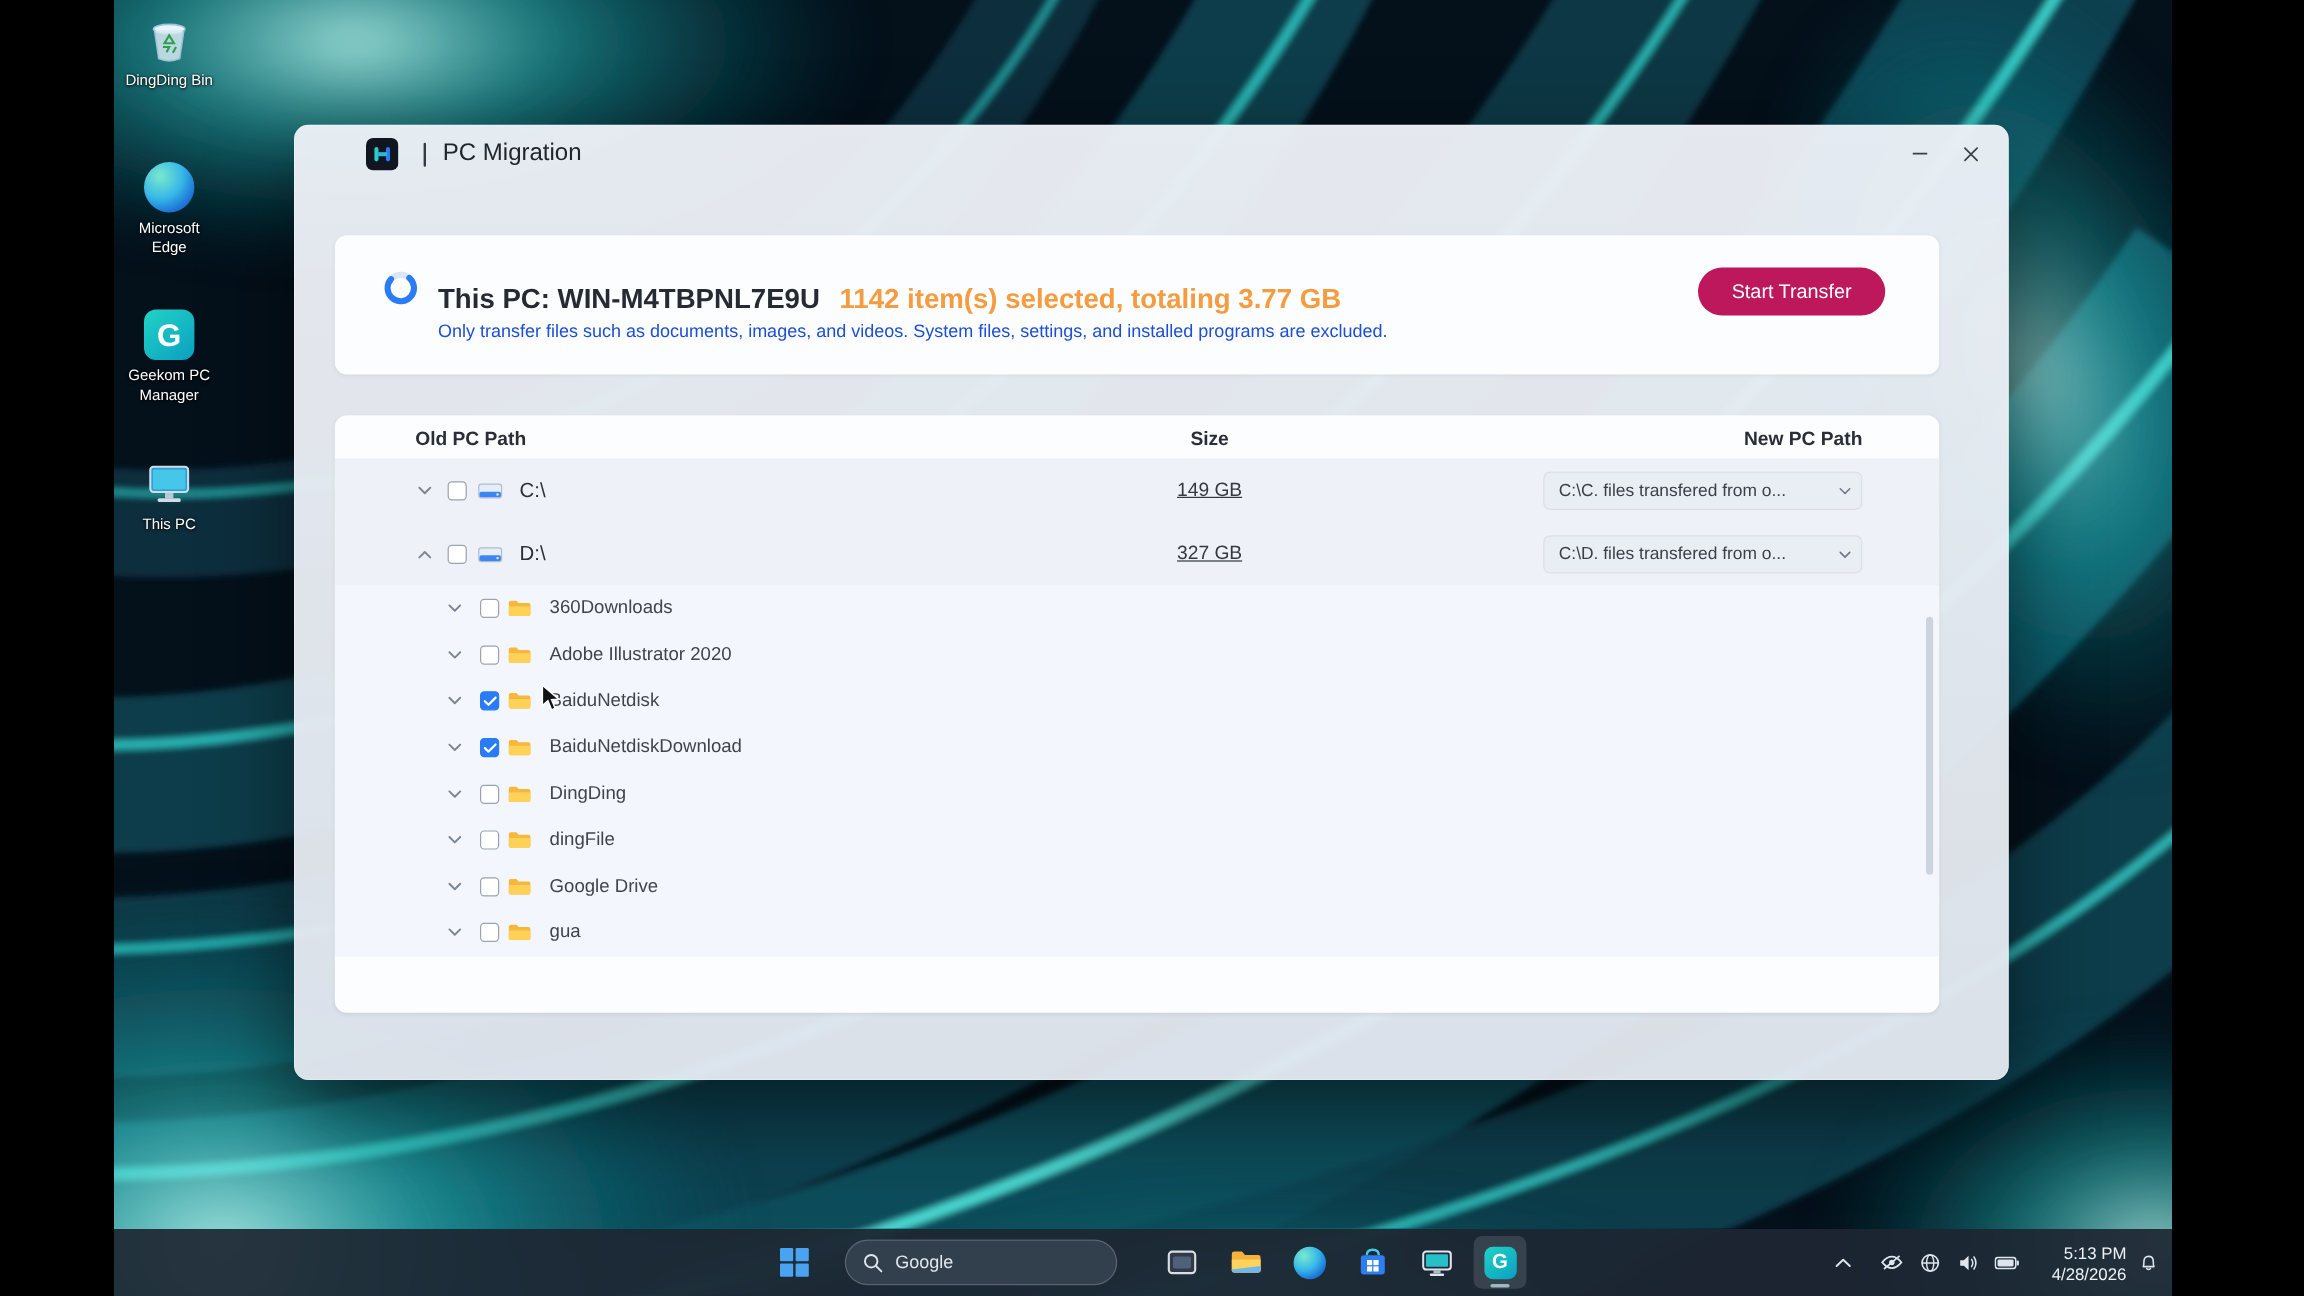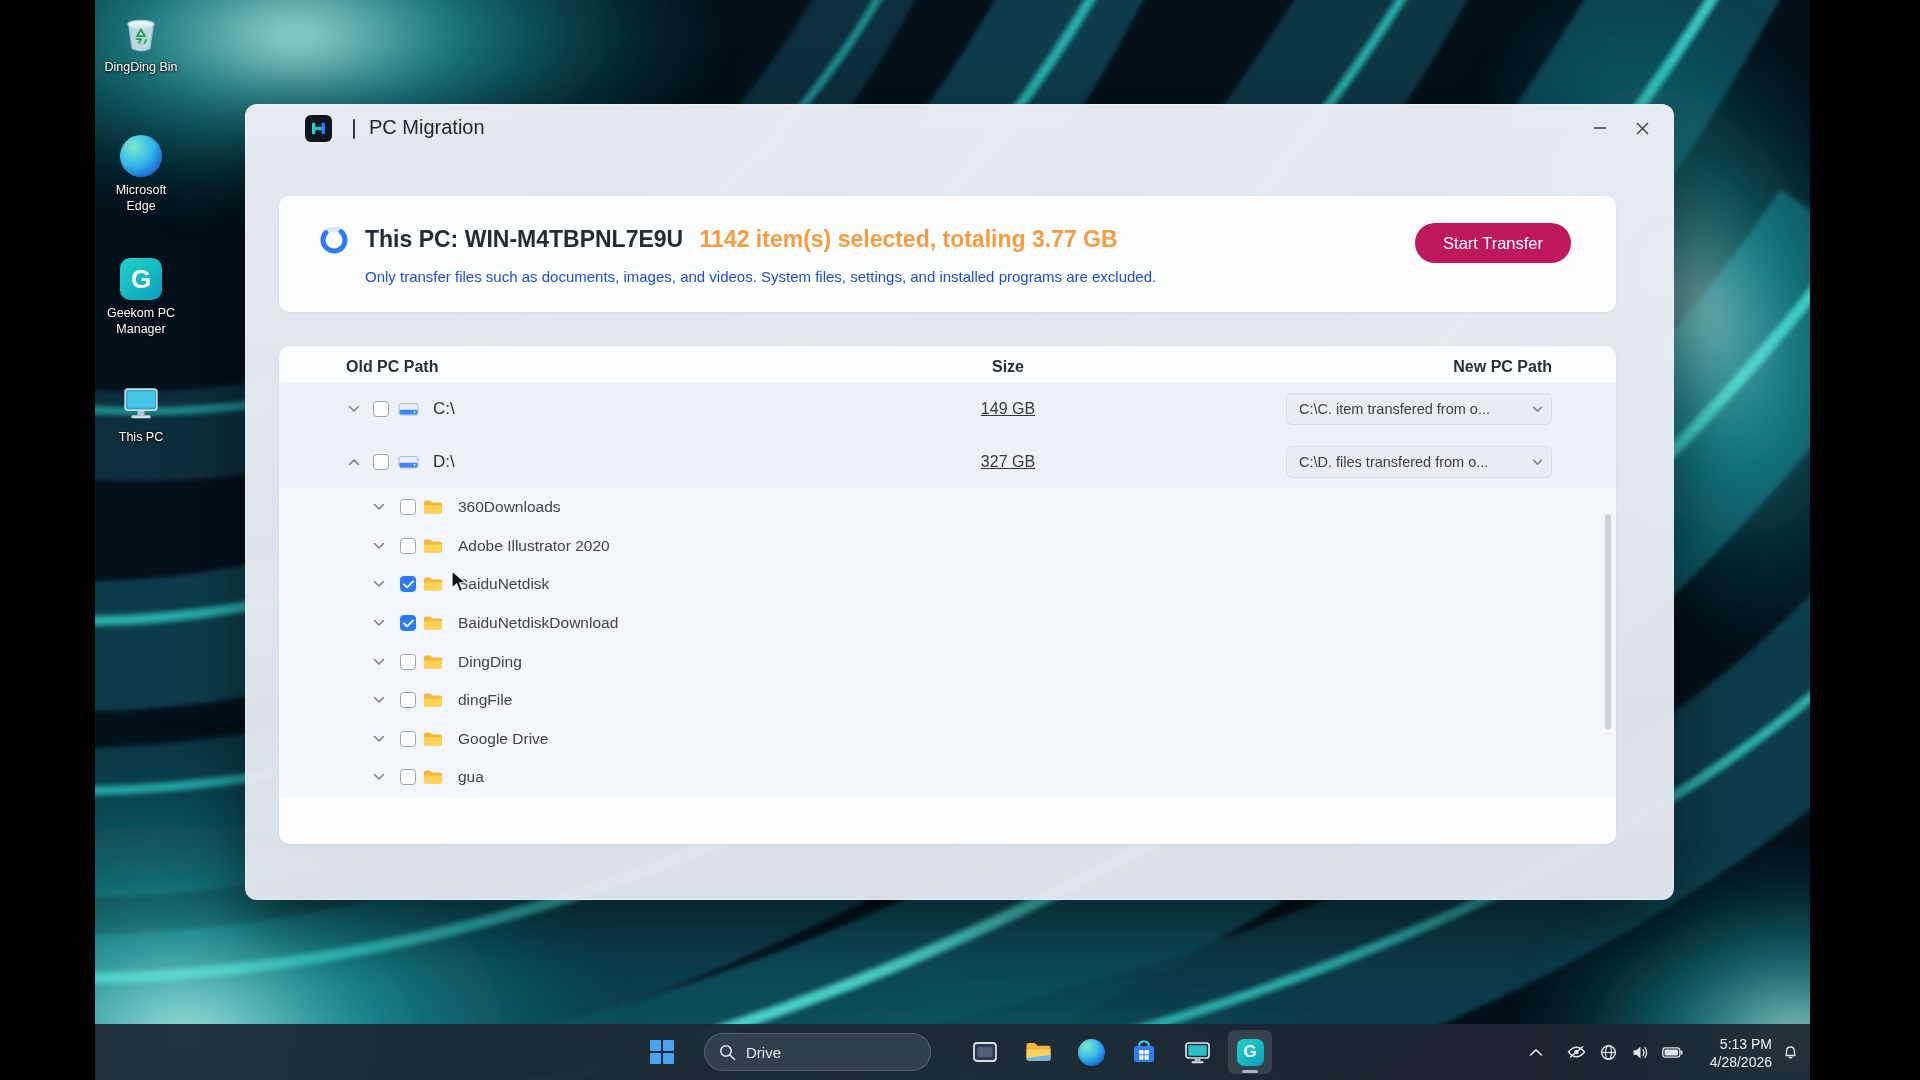--- a/index.html
+++ b/index.html
@@ -33,21 +33,21 @@
   .win-title { position:absolute; left:124px; top:12px; font-size:20px; color:#21252d; font-weight:500; }
   .win-btn { position:absolute; top:10px; width:32px; height:28px; display:flex; align-items:center; justify-content:center; cursor:default; }
   .btn-min { right:58px; } .btn-close { right:16px; }
 
   .card { position:absolute; left:34px; width:1337px; background:#fcfdfe; border-radius:10px;
     box-shadow:0 1px 3px rgba(20,30,50,.06); }
 
   
   .banner { top:92px; height:116px; }
   .spinner { position:absolute; left:40px; top:29px; width:30px; height:30px; }
-  .banner-line1 { position:absolute; left:86px; top:30px; font-size:23px; white-space:nowrap; }
+  .banner-line1 { position:absolute; left:86px; top:40px; font-size:23px; white-space:nowrap; }
   .pc-name { color:#262a33; font-weight:700; }
   .sel-info { color:#f59b40; font-weight:700; margin-left:10px; }
   .banner-note { position:absolute; left:86px; top:72px; font-size:15px; color:#1d4ed8; }
   .start-btn { position:absolute; right:45px; top:27px; height:40px; padding:0 28px; border:none; cursor:pointer;
     border-radius:21px; background:#be185d; color:#fff; font-size:16.5px; font-weight:500;
     font-family:"Liberation Sans", sans-serif; display:flex; align-items:center; }
 
   
   .tablecard { top:242px; height:498px; overflow:hidden; }
   .thead { position:relative; height:36px; }
@@ -254,21 +254,21 @@
               </svg>
             </span>
           <svg class="drv-ic" viewBox="0 0 21 18">
             <rect x="1" y="3.5" width="19" height="11.5" rx="2.2" fill="#e6edf5" stroke="#aebdcd" stroke-width="1"></rect>
             <rect x="1.6" y="9.8" width="17.8" height="4.6" rx="1.4" fill="#3b86f0"></rect>
             <circle cx="16.6" cy="12.1" r="1" fill="#d8f0ff"></circle>
           </svg>
           <span class="dlabel">C:\</span>
           <span class="dsize">149 GB</span>
           <div class="dselect">
-            <span class="val">C:\C. item transfered from o...</span>
+            <span class="val">C:\C. files transfered from o...</span>
             <svg class="sel-chev" viewBox="0 0 12 8">
                 <polyline points="1.5,1.5 6,6 10.5,1.5" fill="none" stroke="#6e7a8c" stroke-width="1.6" stroke-linecap="round" stroke-linejoin="round"></polyline>
               </svg>
           </div>
         </div>
 
         <div class="drow">
           <svg class="chev up" viewBox="0 0 12 8">
               <polyline points="1.5,1.5 6,6 10.5,1.5"></polyline>
             </svg>
@@ -442,21 +442,21 @@
           <rect x="1" y="14" width="11" height="11" rx="1" fill="#4aa3f0"></rect>
           <rect x="14" y="14" width="11" height="11" rx="1" fill="#4aa3f0"></rect>
         </svg>
       </div>
 
       <div class="tb-search">
         <svg width="17" height="17" viewBox="0 0 17 17">
           <circle cx="7" cy="7" r="5.2" fill="none" stroke="#dfe5ec" stroke-width="1.6"></circle>
           <line x1="11" y1="11" x2="15.5" y2="15.5" stroke="#dfe5ec" stroke-width="1.6" stroke-linecap="round"></line>
         </svg>
-        <span class="s-txt">Drive</span>
+        <span class="s-txt">Google</span>
       </div>
 
       <div class="tb-icons">
         <div class="tb-btn">
           <svg width="26" height="26" viewBox="0 0 26 26">
             <rect x="2" y="4" width="22" height="18" rx="3" fill="#313a46" stroke="#d7dee6" stroke-width="1.8"></rect>
             <rect x="5.5" y="8" width="15" height="10" rx="1.5" fill="#50607a"></rect>
           </svg>
         </div>
         <div class="tb-btn">

